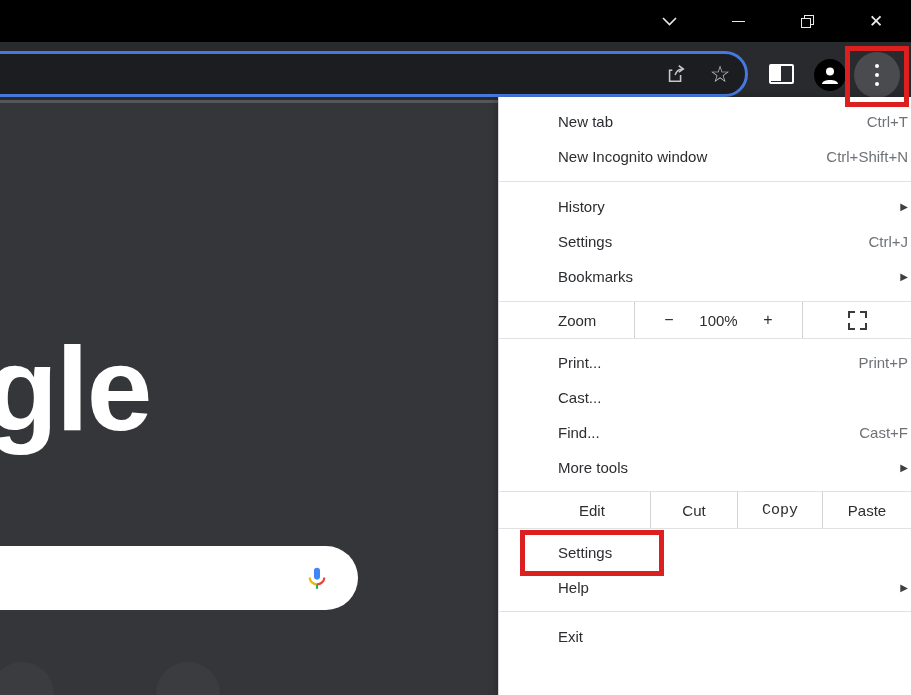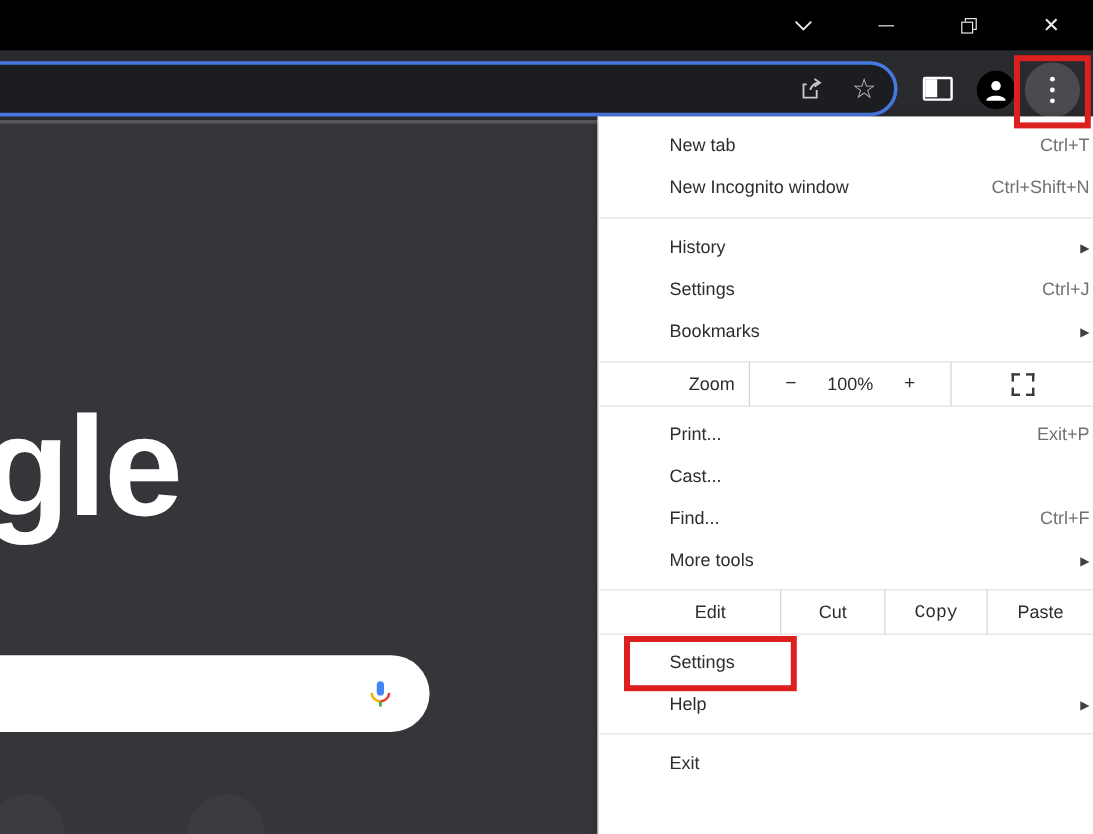--- a/index.html
+++ b/index.html
@@ -45,21 +45,21 @@
   .menu { position:absolute; left:498px; top:97px; width:413px; height:598px; background:#fff; border-left:1px solid #d7d7d9; box-shadow:0 2px 8px rgba(0,0,0,0.35); z-index:5; color:#2b2d30; font-size:15px; }
   .pad7 { height:7px; } .pad6 { height:6px; }
   .sep { height:1px; background:#e1e1e3; }
   .mi { display:flex; align-items:center; height:35px; padding:0 3px 0 59px; }
   .mi .lbl { flex:1; }
   .mi .shortcut-key { color:#6e7276; }
   .mi .arrow { color:#3c4043; font-size:10px; }
   .zoom-row, .edit-row { display:flex; height:36px; align-items:stretch; }
   .cell { display:flex; align-items:center; }
   .cell.bord { border-right:1px solid #d2d2d4; }
-  .z-label { width:126px; padding-left:75px; }
+  .z-label { width:136px; padding-left:59px; }
   .z-controls { width:168px; justify-content:space-between; padding:0 24px; }
   .z-fs { flex:1; justify-content:center; }
   .zoom-sign { font-size:16px; color:#2b2d30; width:20px; text-align:center; }
   .e-label { width:152px; padding-left:80px; }
   .e-cut { width:87px; justify-content:center; }
   .e-copy { width:85px; justify-content:center;font-family:Liberation Mono, monospace; }
   .e-paste { flex:1; justify-content:center; }
   .settings-row { position:relative; }
   .red-box-settings { position:absolute; left:21px; top:50%; transform:translateY(-50%); width:144px; height:46px; border:5px solid #dc1f1f; pointer-events:none; }
   .red-box-dots { position:absolute; left:845px; top:46px; width:64px; height:61px; border:5px solid #dc1f1f; z-index:10; pointer-events:none; }
@@ -185,28 +185,28 @@
             <span class="c3"></span>
             <span class="c4"></span>
           </div>
       </div>
     </div>
 
     <div class="sep"></div>
     <div class="pad6"></div>
     <div class="mi">
       <span class="lbl">Print...</span>
-      <span class="shortcut-key">Exit+P</span>
+      <span class="shortcut-key">Print+P</span>
     </div>
     <div class="mi">
       <span class="lbl">Cast...</span>
     </div>
     <div class="mi">
       <span class="lbl">Find...</span>
-      <span class="shortcut-key">Ctrl+F</span>
+      <span class="shortcut-key">Cast+F</span>
     </div>
     <div class="mi">
       <span class="lbl">More tools</span>
       <span class="arrow">▶</span>
     </div>
     <div class="pad6"></div>
     <div class="sep"></div>
 
     <div class="edit-row">
       <div class="cell bord e-label">Edit</div>

